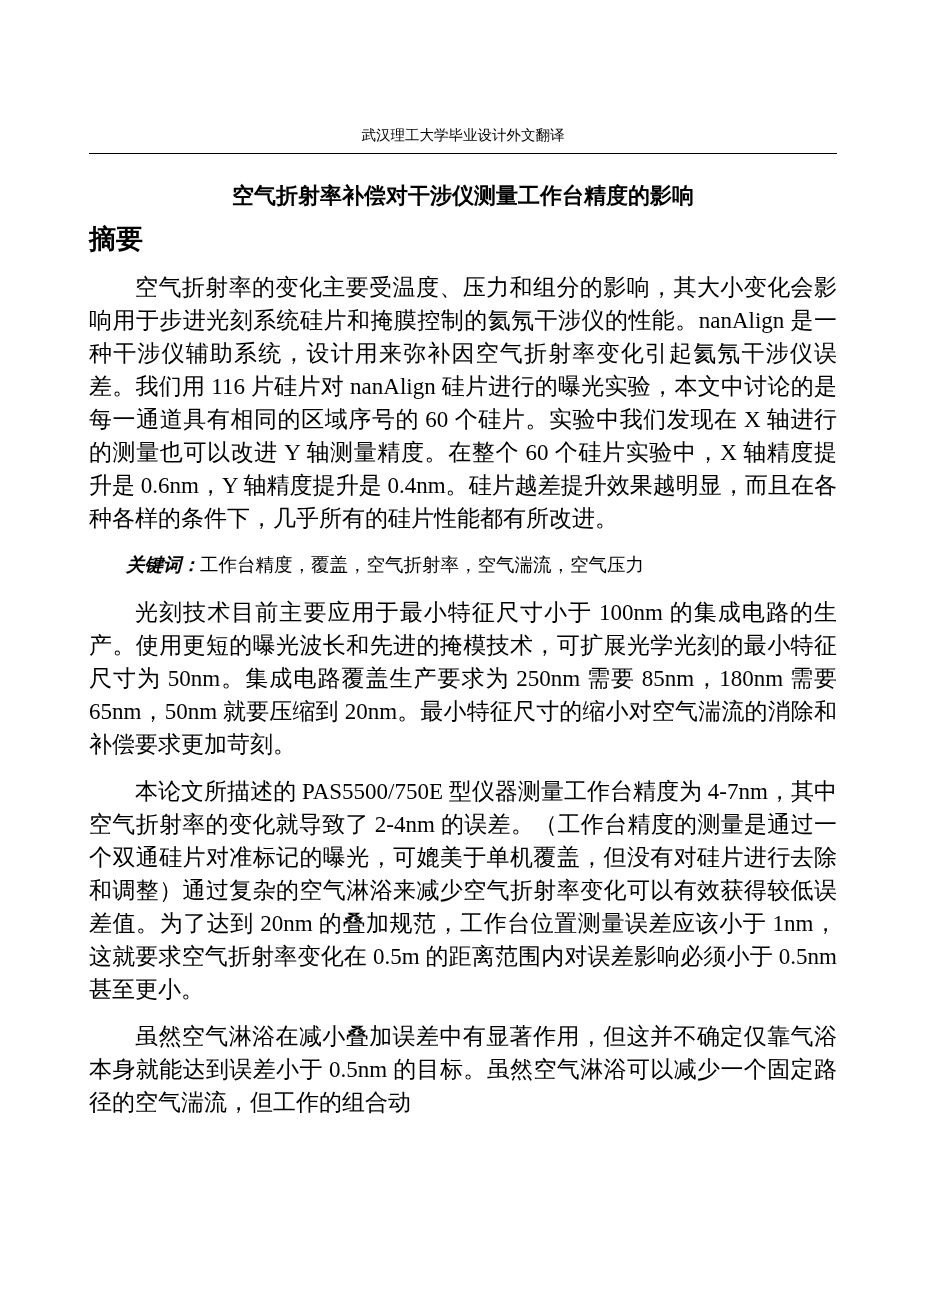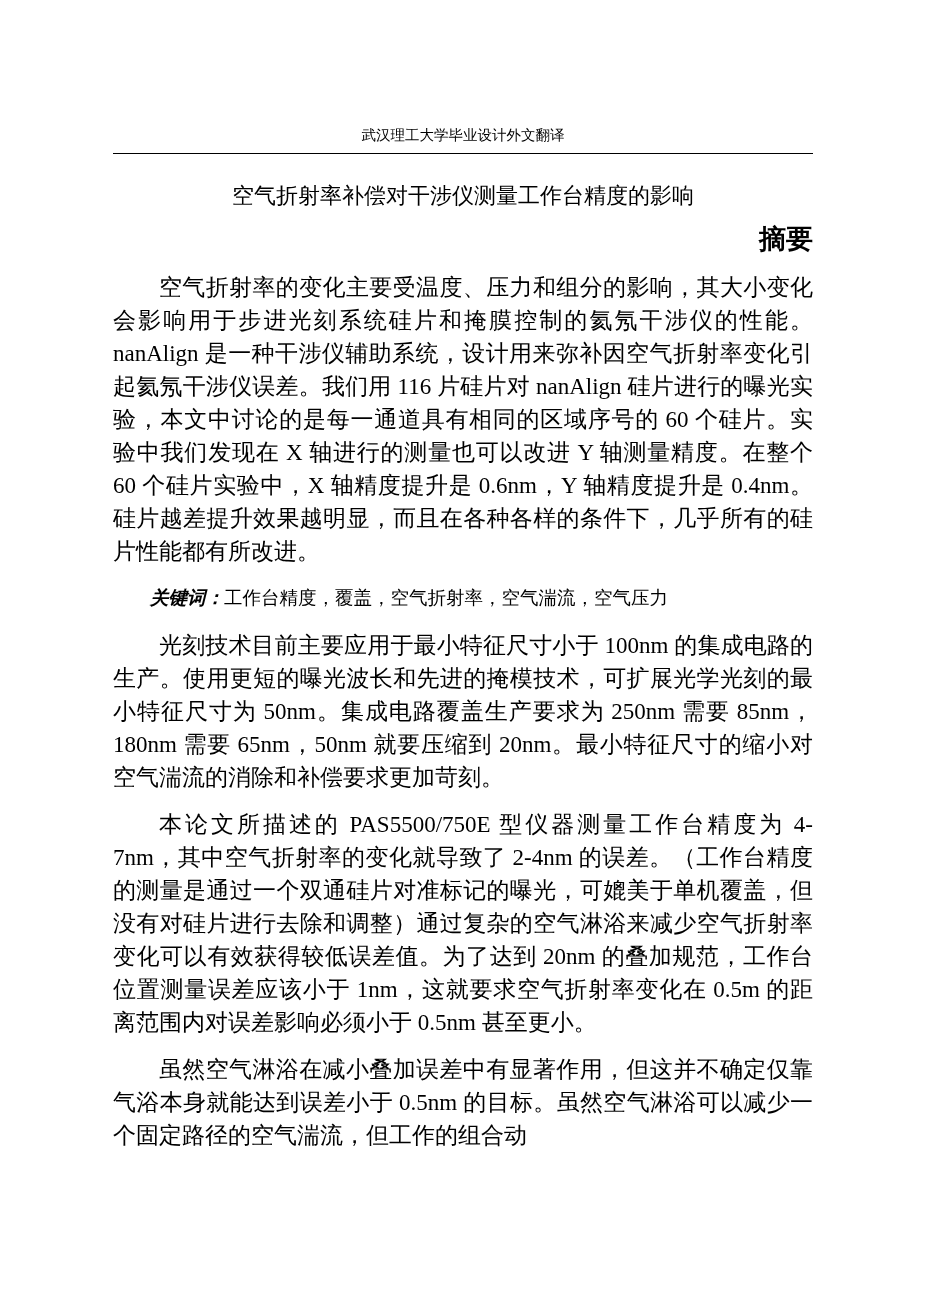--- a/index.html
+++ b/index.html
@@ -8,43 +8,43 @@
     background: #ffffff;
   }
   .page {
     position: relative;
     width: 926px;
     height: 1309px;
     background: #ffffff;
     color: #000000;
     font-family: "Liberation Serif", "DejaVu Serif", serif;
     box-sizing: border-box;
-    padding: 0 113px;
+    padding: 0 89px;
     overflow: hidden;
   }
   .doc-header {
     margin-top: 124px;
     text-align: center;
     font-size: 14.5px;
     line-height: 22px;
     padding-bottom: 7px;
     border-bottom: 1px solid #000000;
     font-family: "Liberation Serif", "DejaVu Serif", serif;
   }
   .doc-title {
     margin-top: 27px;
     text-align: center;
     font-size: 22px;
-    font-weight: normal;
+    font-weight: bold;
     line-height: 30px;
     font-family: "Liberation Sans", "DejaVu Sans", sans-serif;
   }
   .abstract-heading {
     margin-top: 10px;
-    text-align: right;
+    text-align: left;
     font-size: 27px;
     font-weight: bold;
     line-height: 36px;
     font-family: "Liberation Sans", "DejaVu Sans", sans-serif;
   }
   .body-para {
     margin-top: 14px;
     font-size: 23px;
     line-height: 33px;
     text-align: justify;

